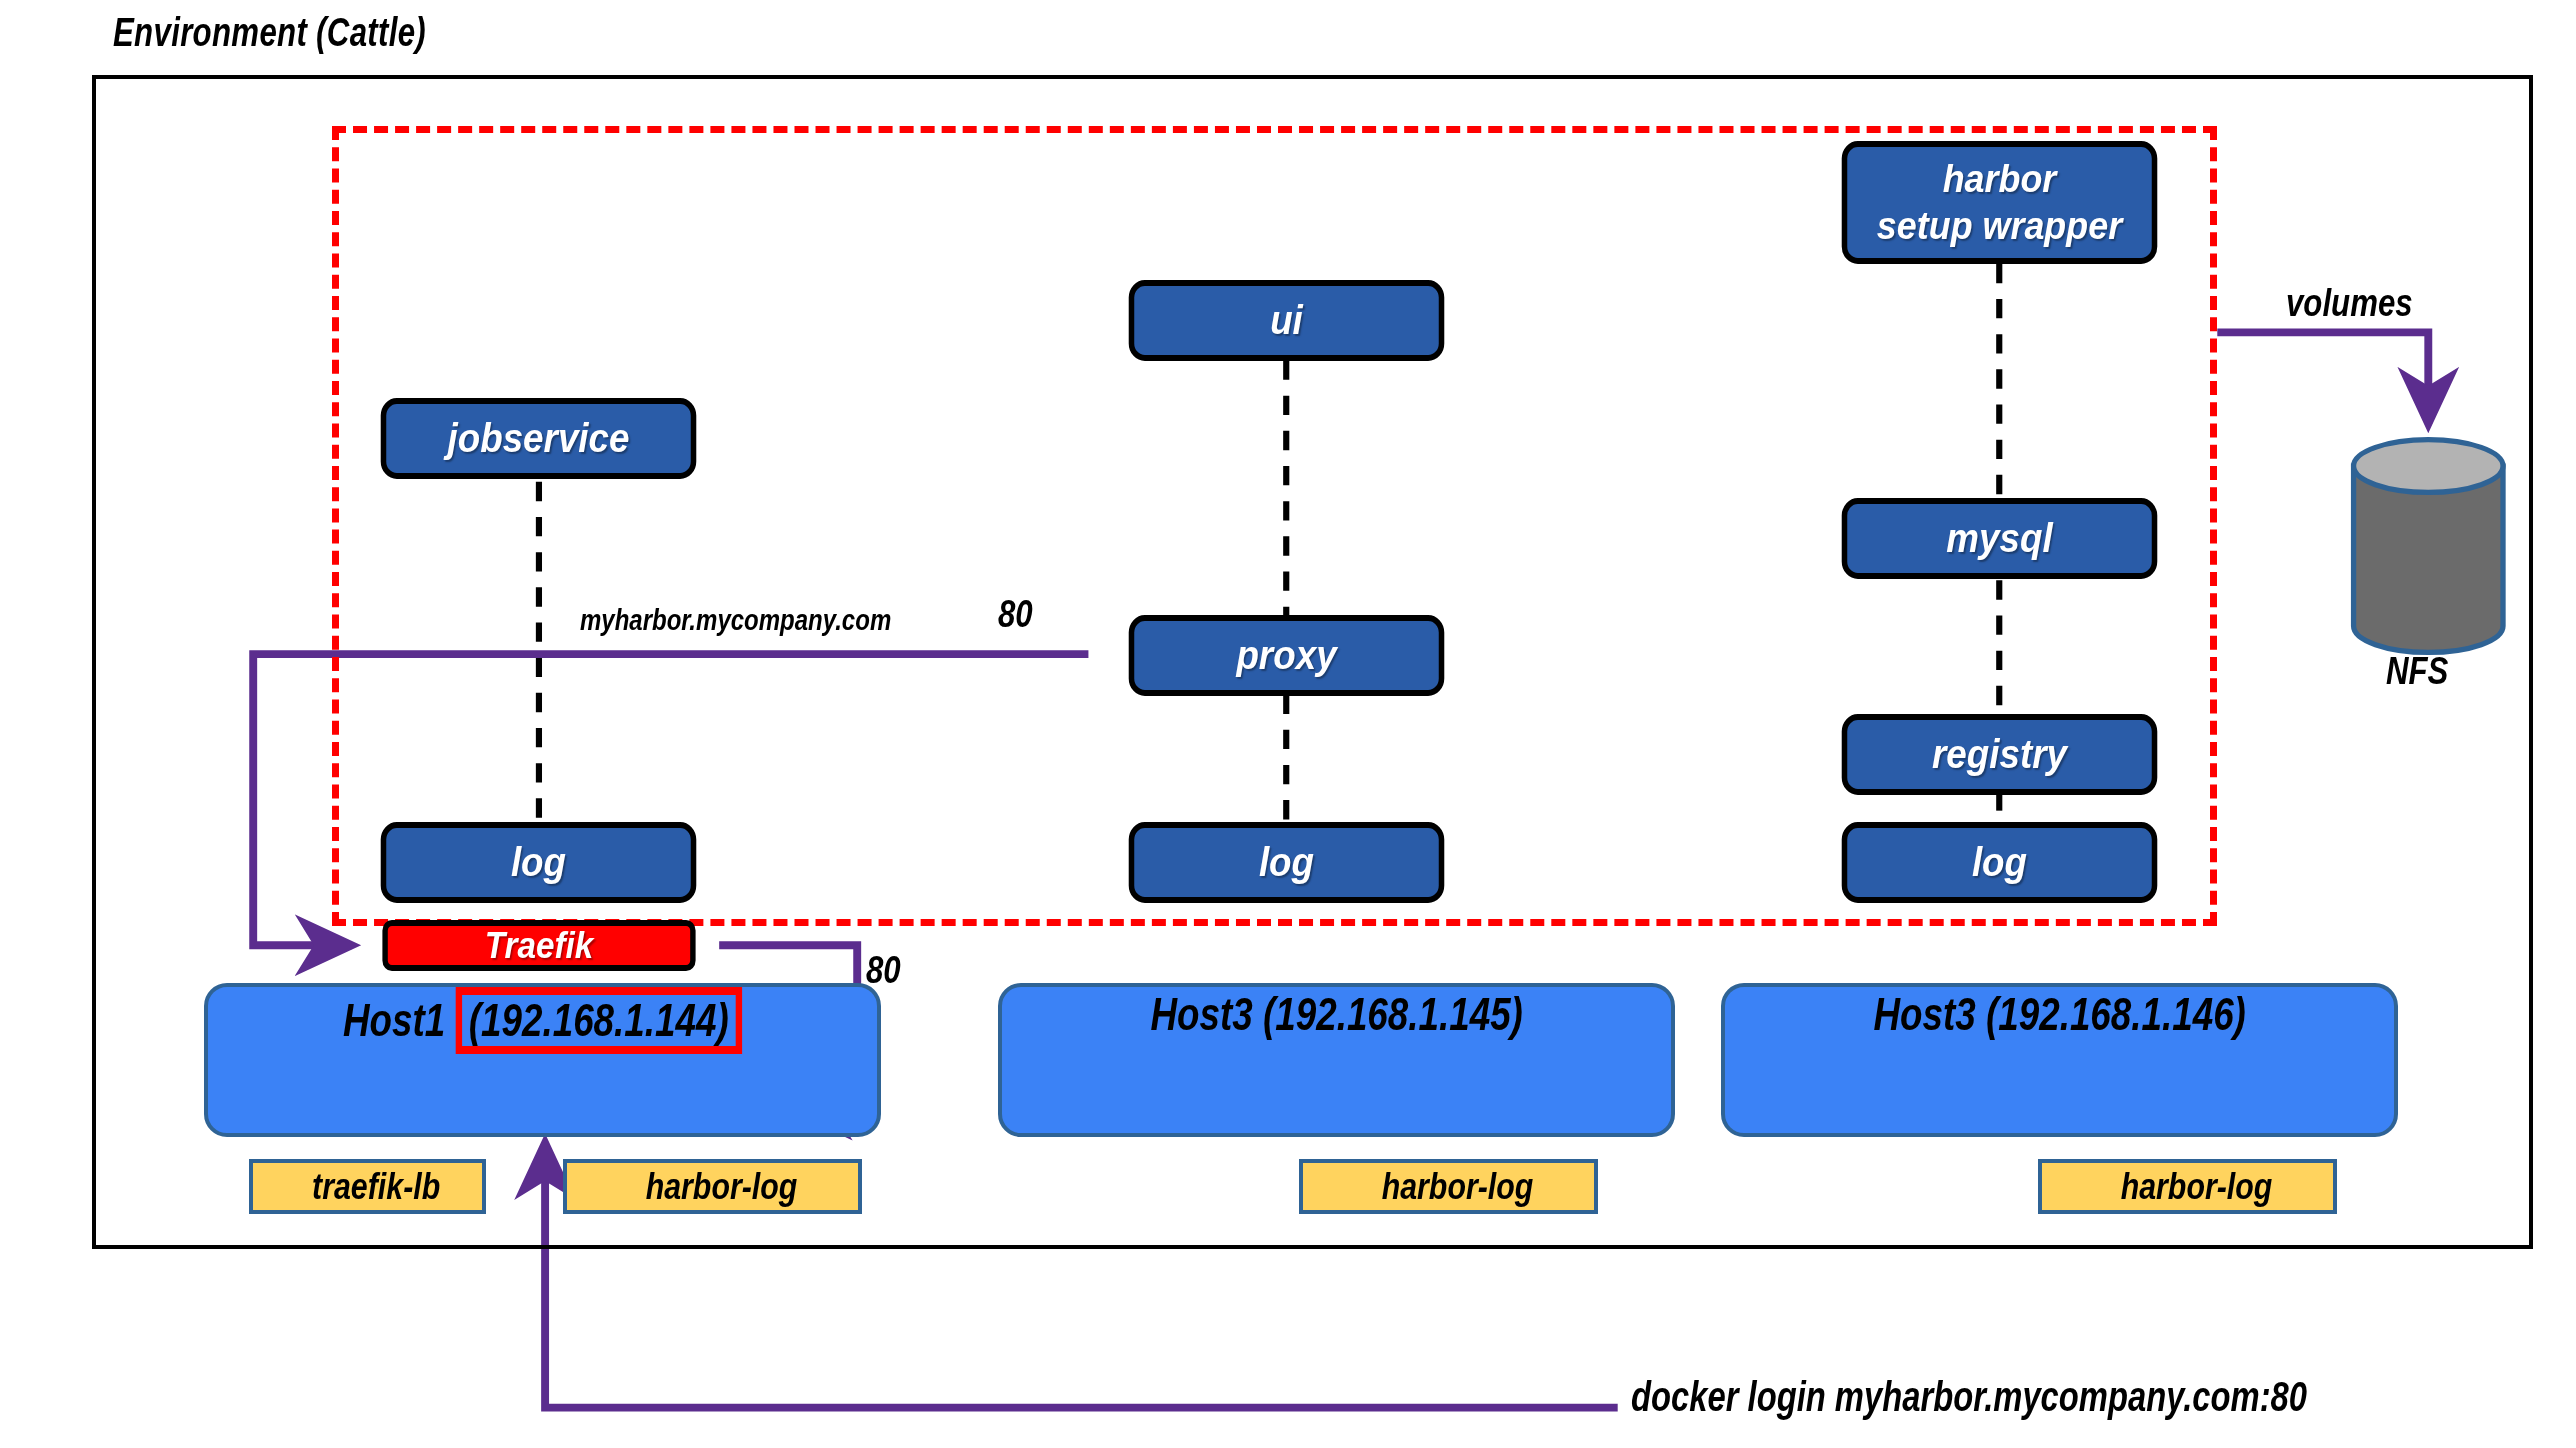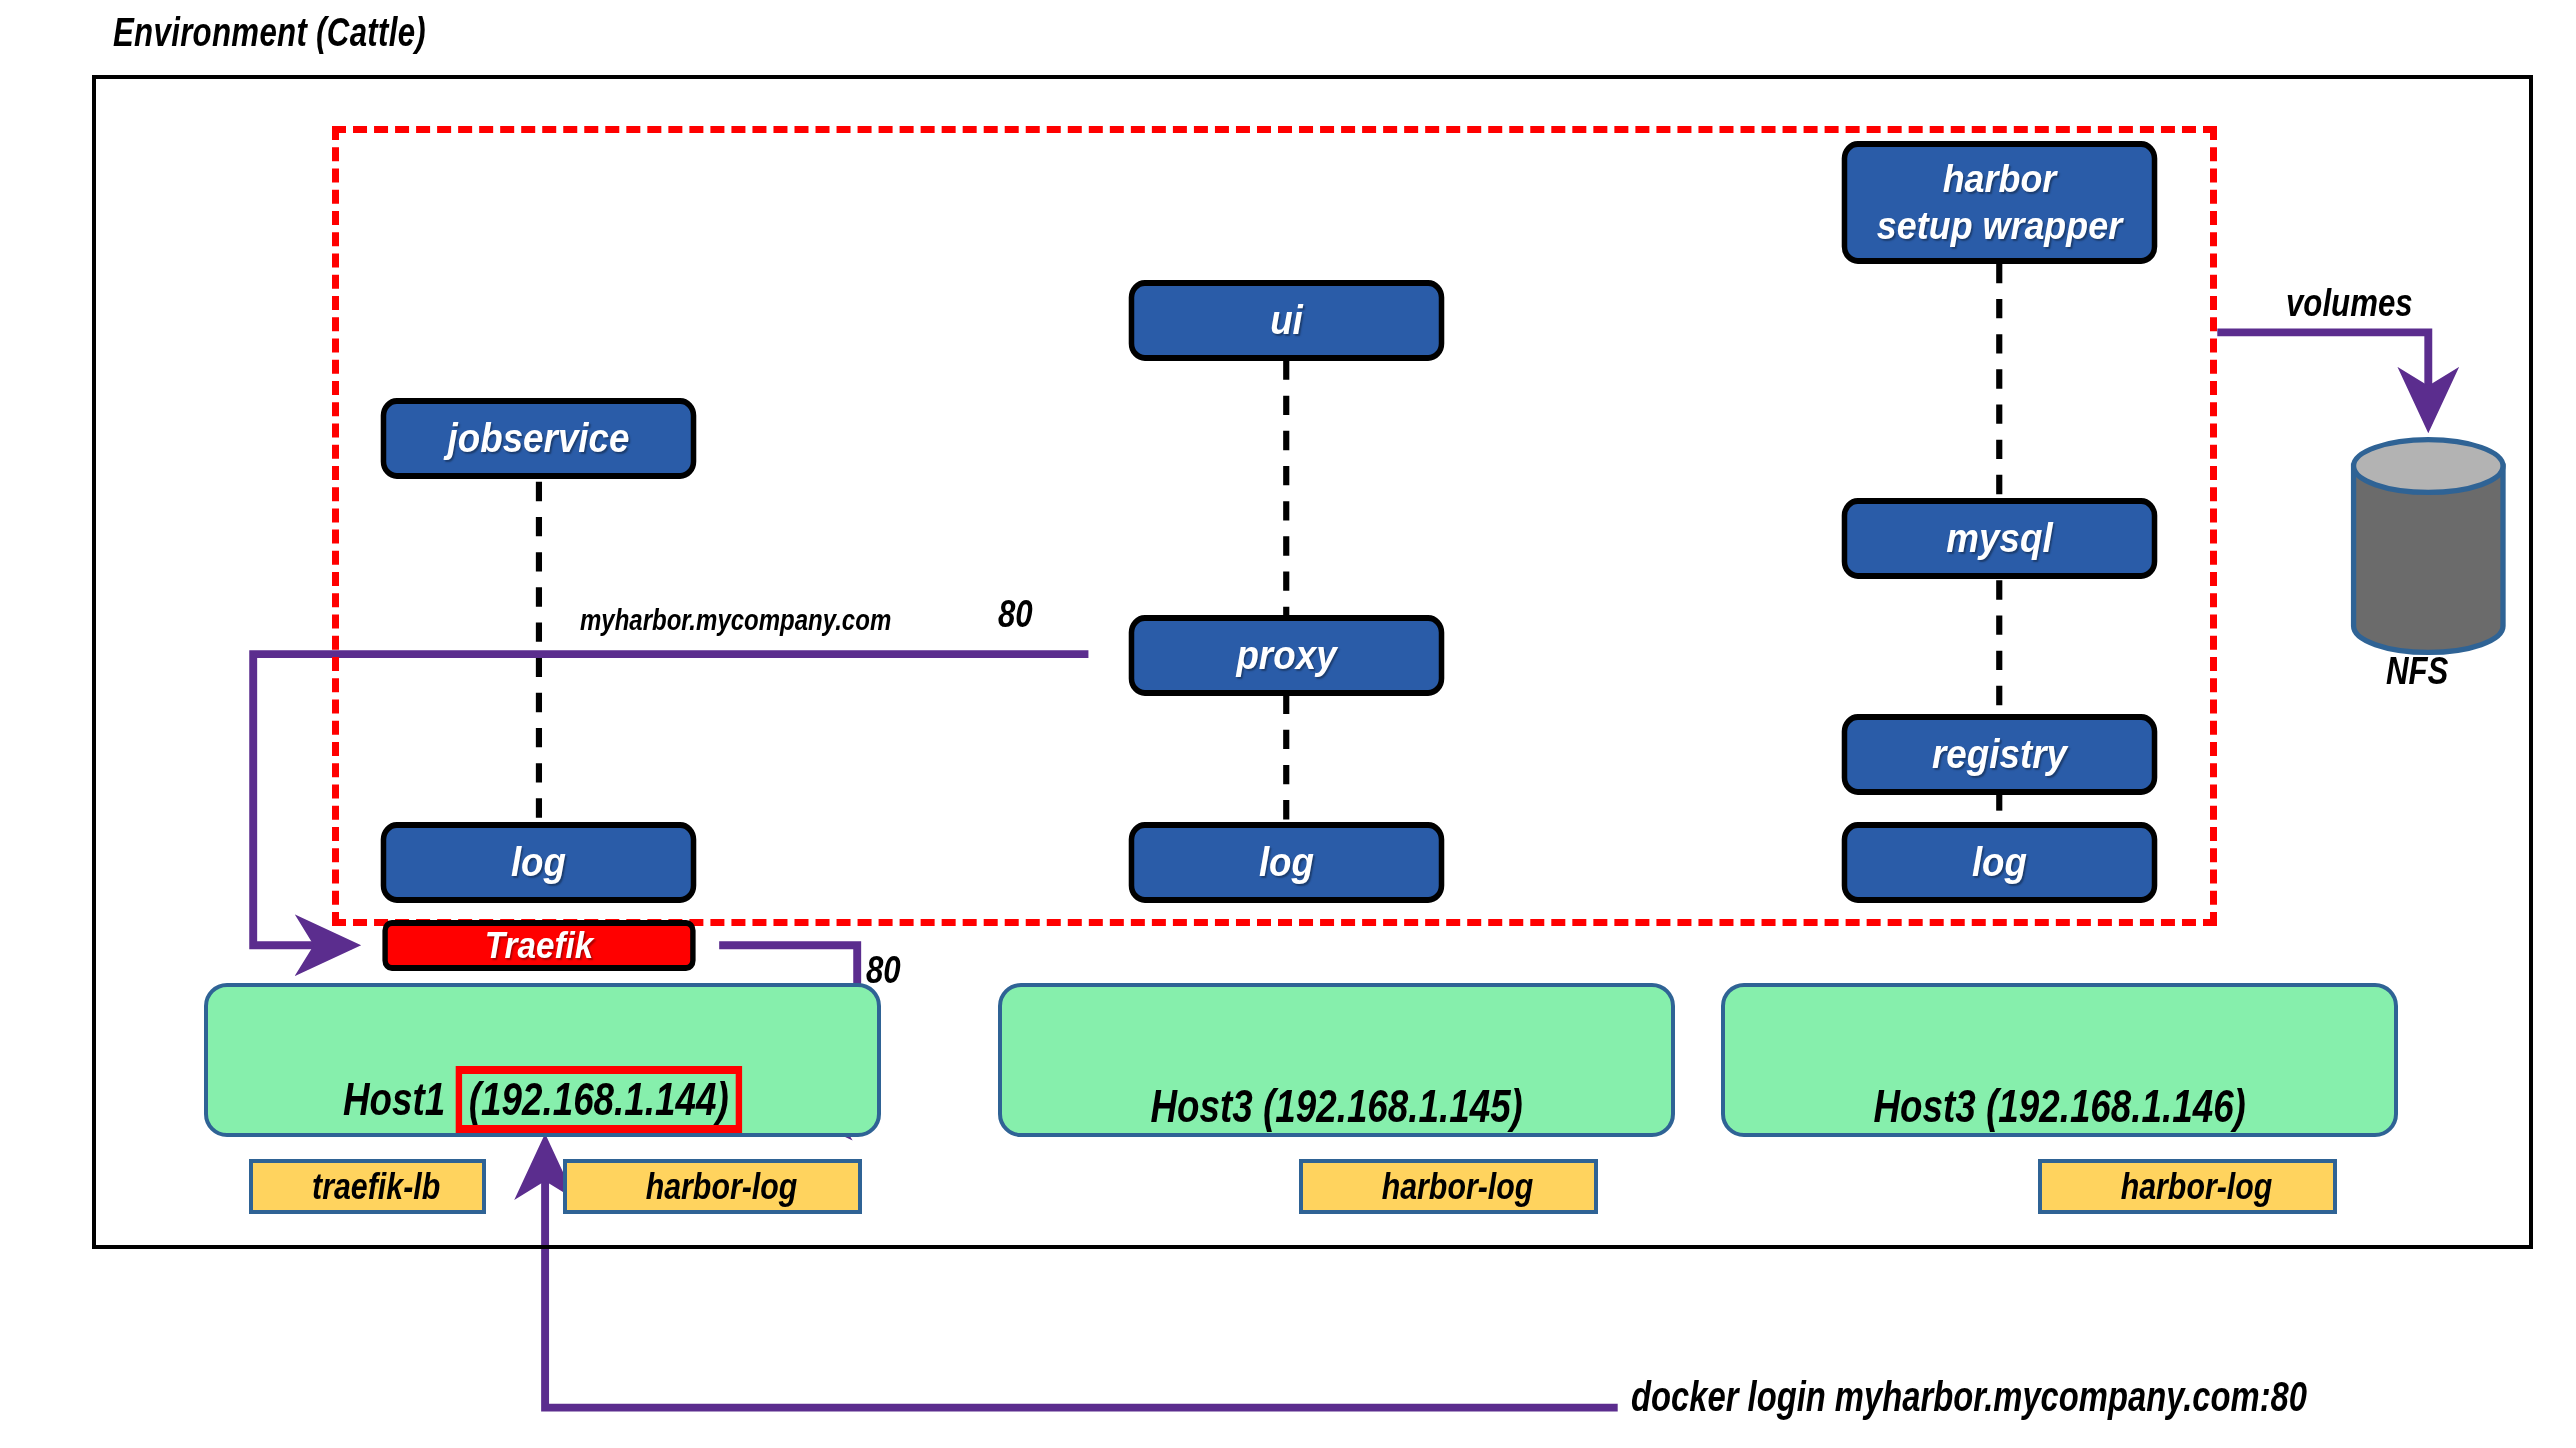--- a/index.html
+++ b/index.html
@@ -101,26 +101,26 @@
     font-style: italic;
     font-weight: bold;
     font-size: 37px;
     text-shadow: 1.8px 1.8px 1.8px rgba(0,0,0,0.35);
     transform: scaleX(0.9);
     transform-origin: center center;
   }
   
   .host {
     position: absolute;
-    background: #86efac;
+    background: #3b82f6;
     border: 4.4px solid #2f6395;
     border-radius: 23px;
     box-sizing: border-box;
     display: flex;
-    align-items: flex-end;
+    align-items: flex-start;
     justify-content: center;
   }
   .host-label {
     font-family: "Liberation Sans", sans-serif;
     font-style: italic;
     font-weight: bold;
     font-size: 46px;
     color: #000000;
     white-space: nowrap;
     transform: scaleX(0.8);

